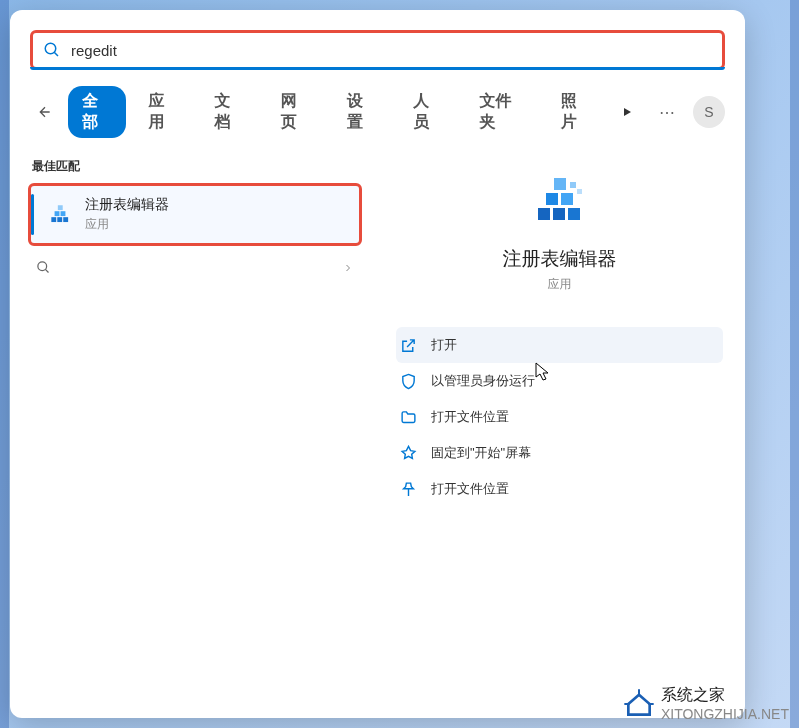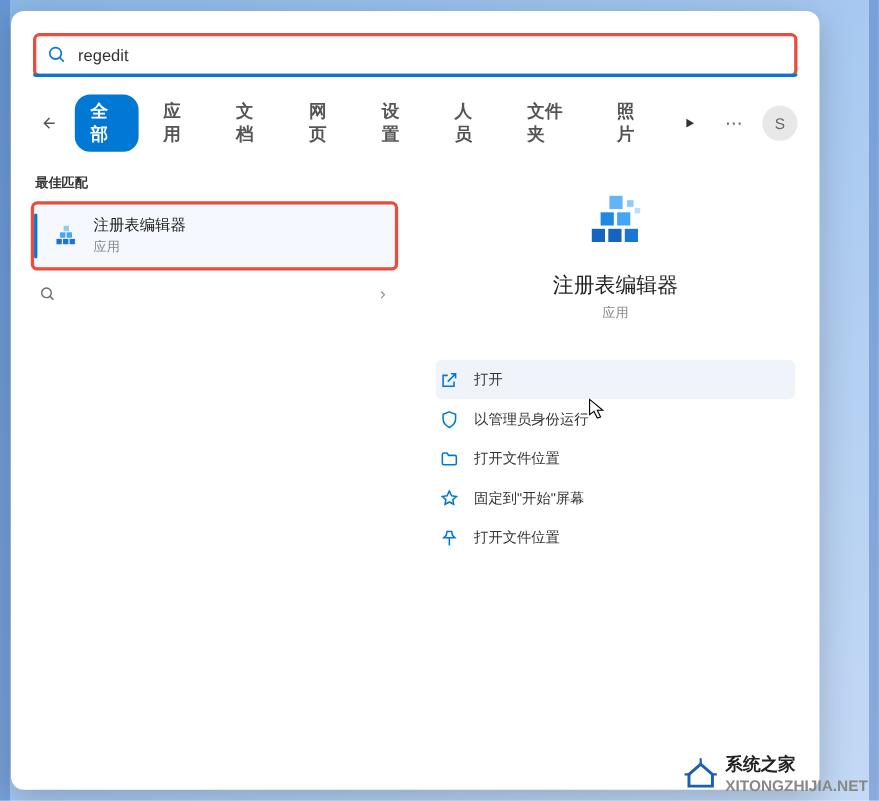--- a/index.html
+++ b/index.html
@@ -164,21 +164,21 @@
     }
 
     .watermark {
       position: absolute;
       right: 10px;
       bottom: 6px;
       display: flex;
       align-items: center;
       gap: 6px;
       color: #1a5fb4;
-      font-weight: bold;
+      font-weight: normal;
     }
     .watermark .wm-text { font-size: 16px; color: #222; }
     .watermark .wm-url { font-size: 14px; color: #888; display: block; text-align: right; }
 
     .bg-edge-left, .bg-edge-right {
       position: absolute;
       width: 9px;
       top: 0; bottom: 0;
       background: rgba(50,100,180,0.4);
     }

